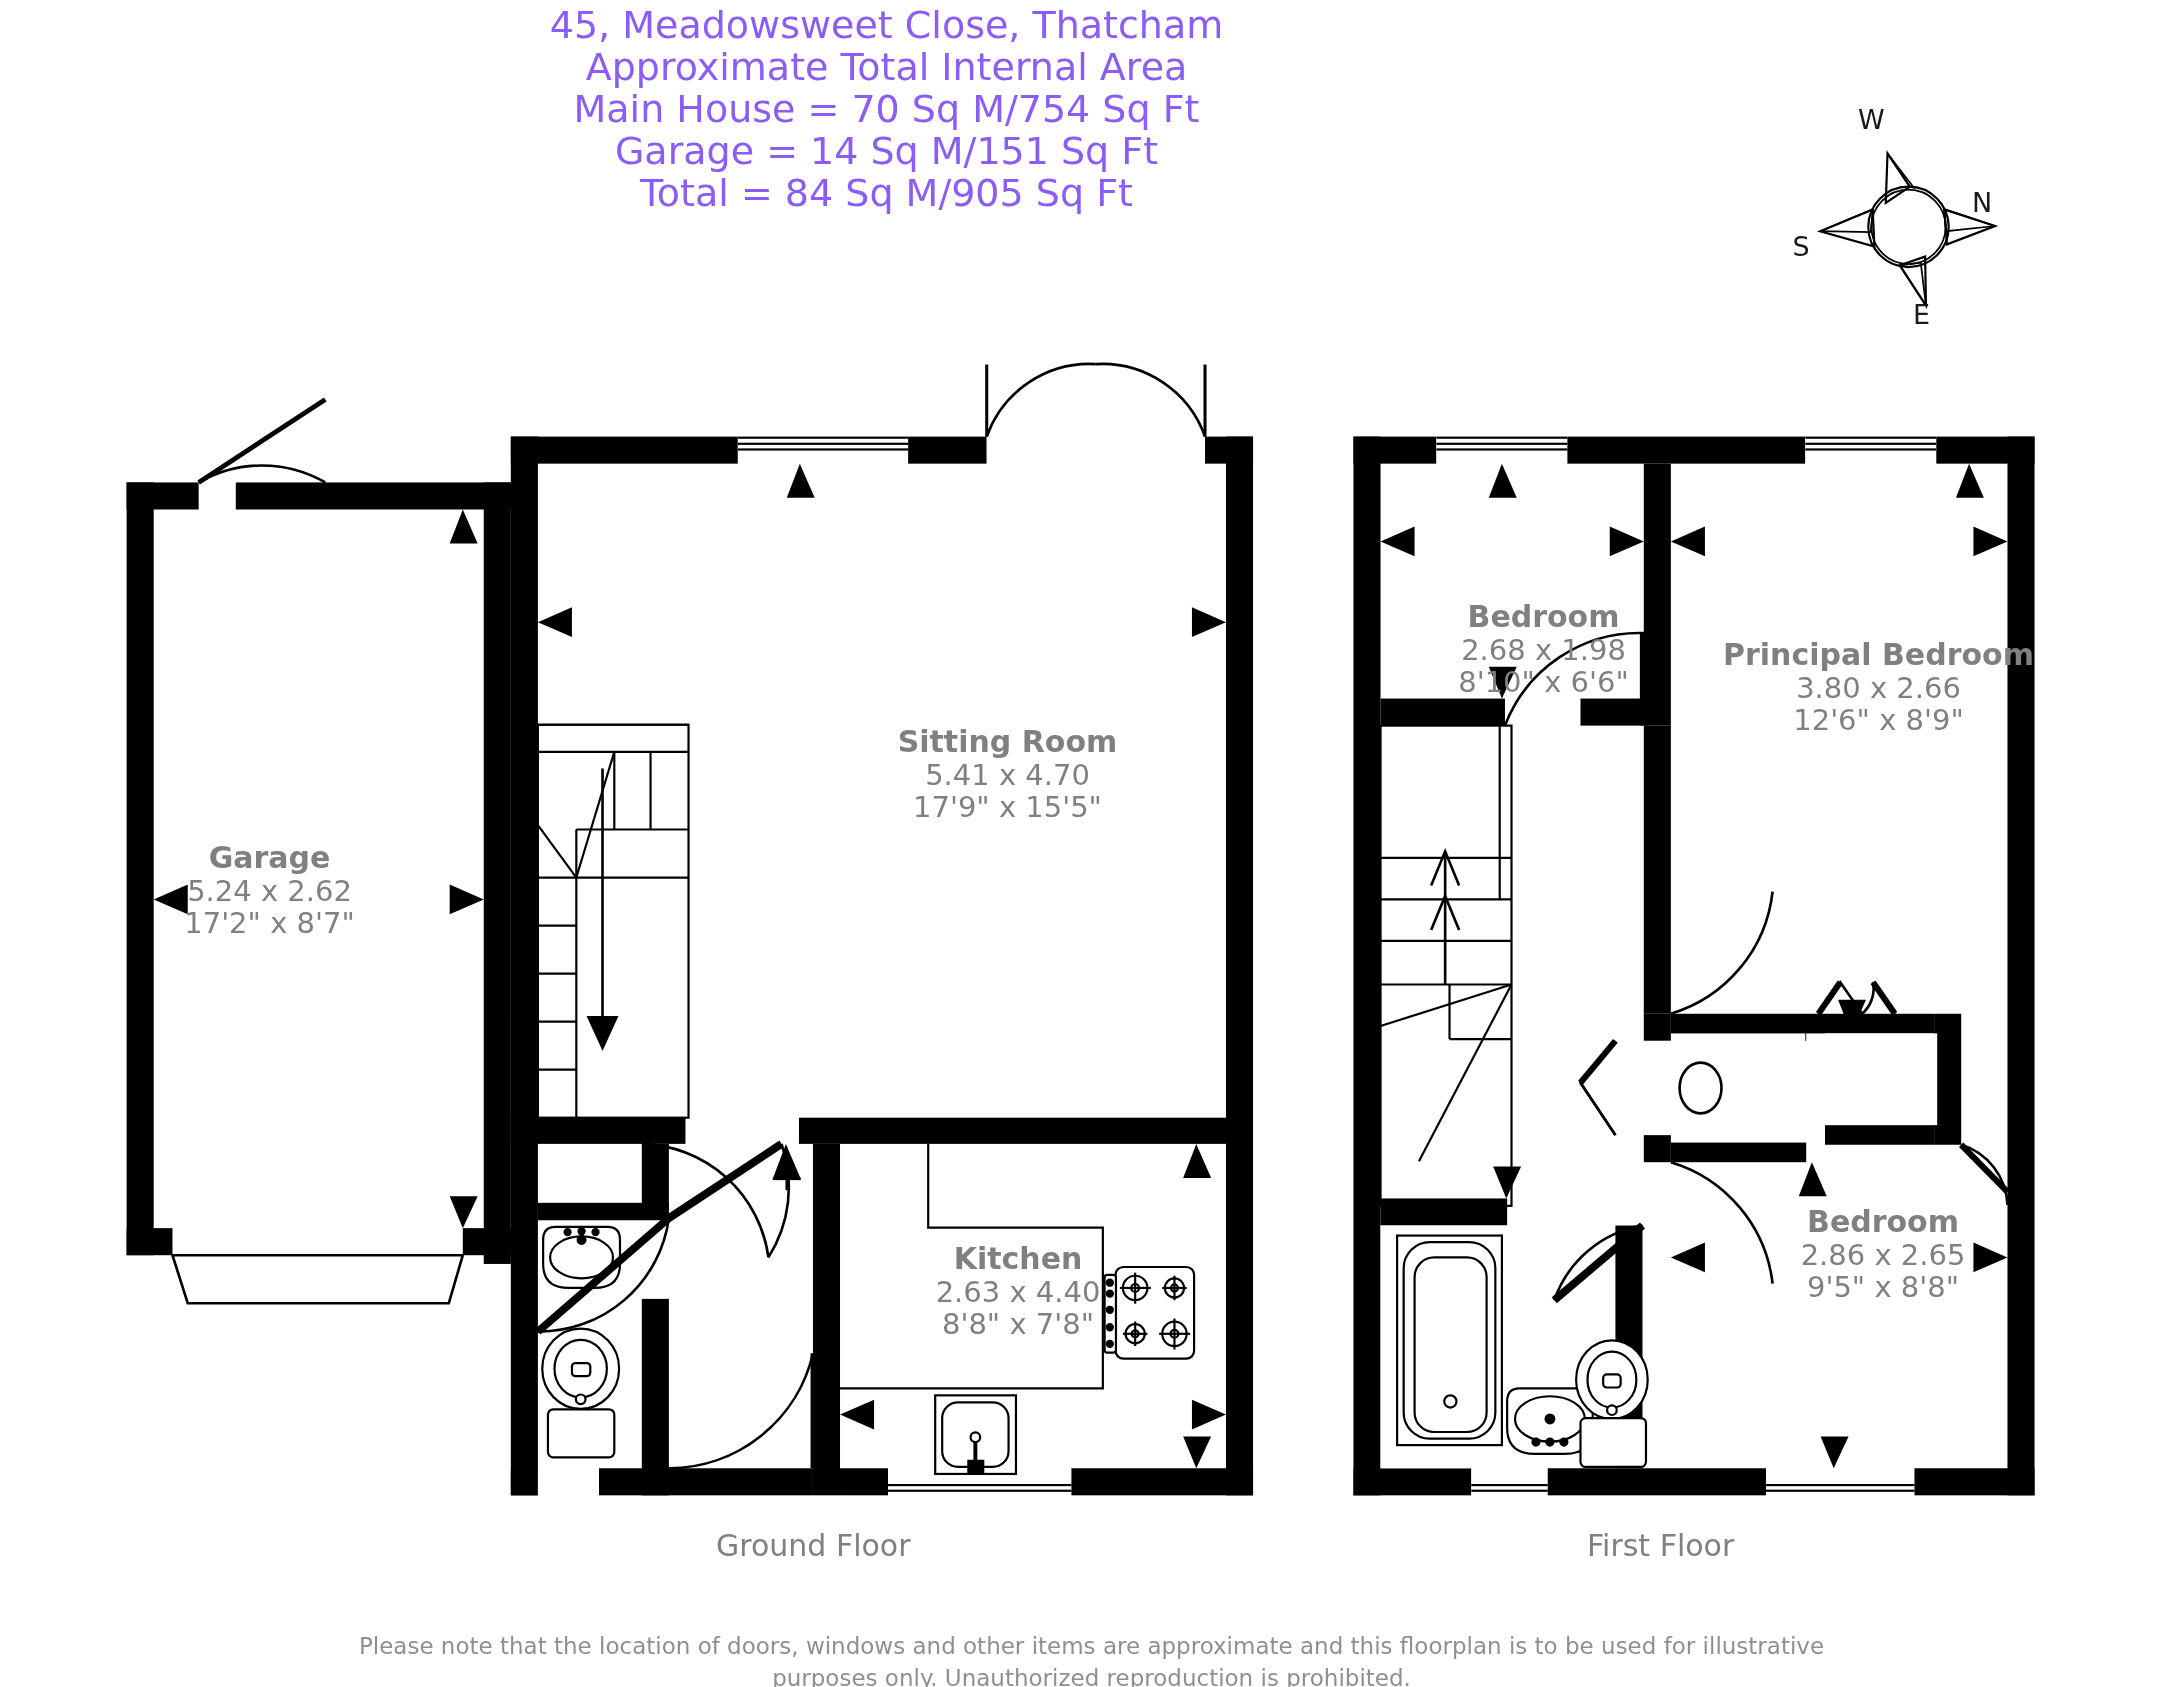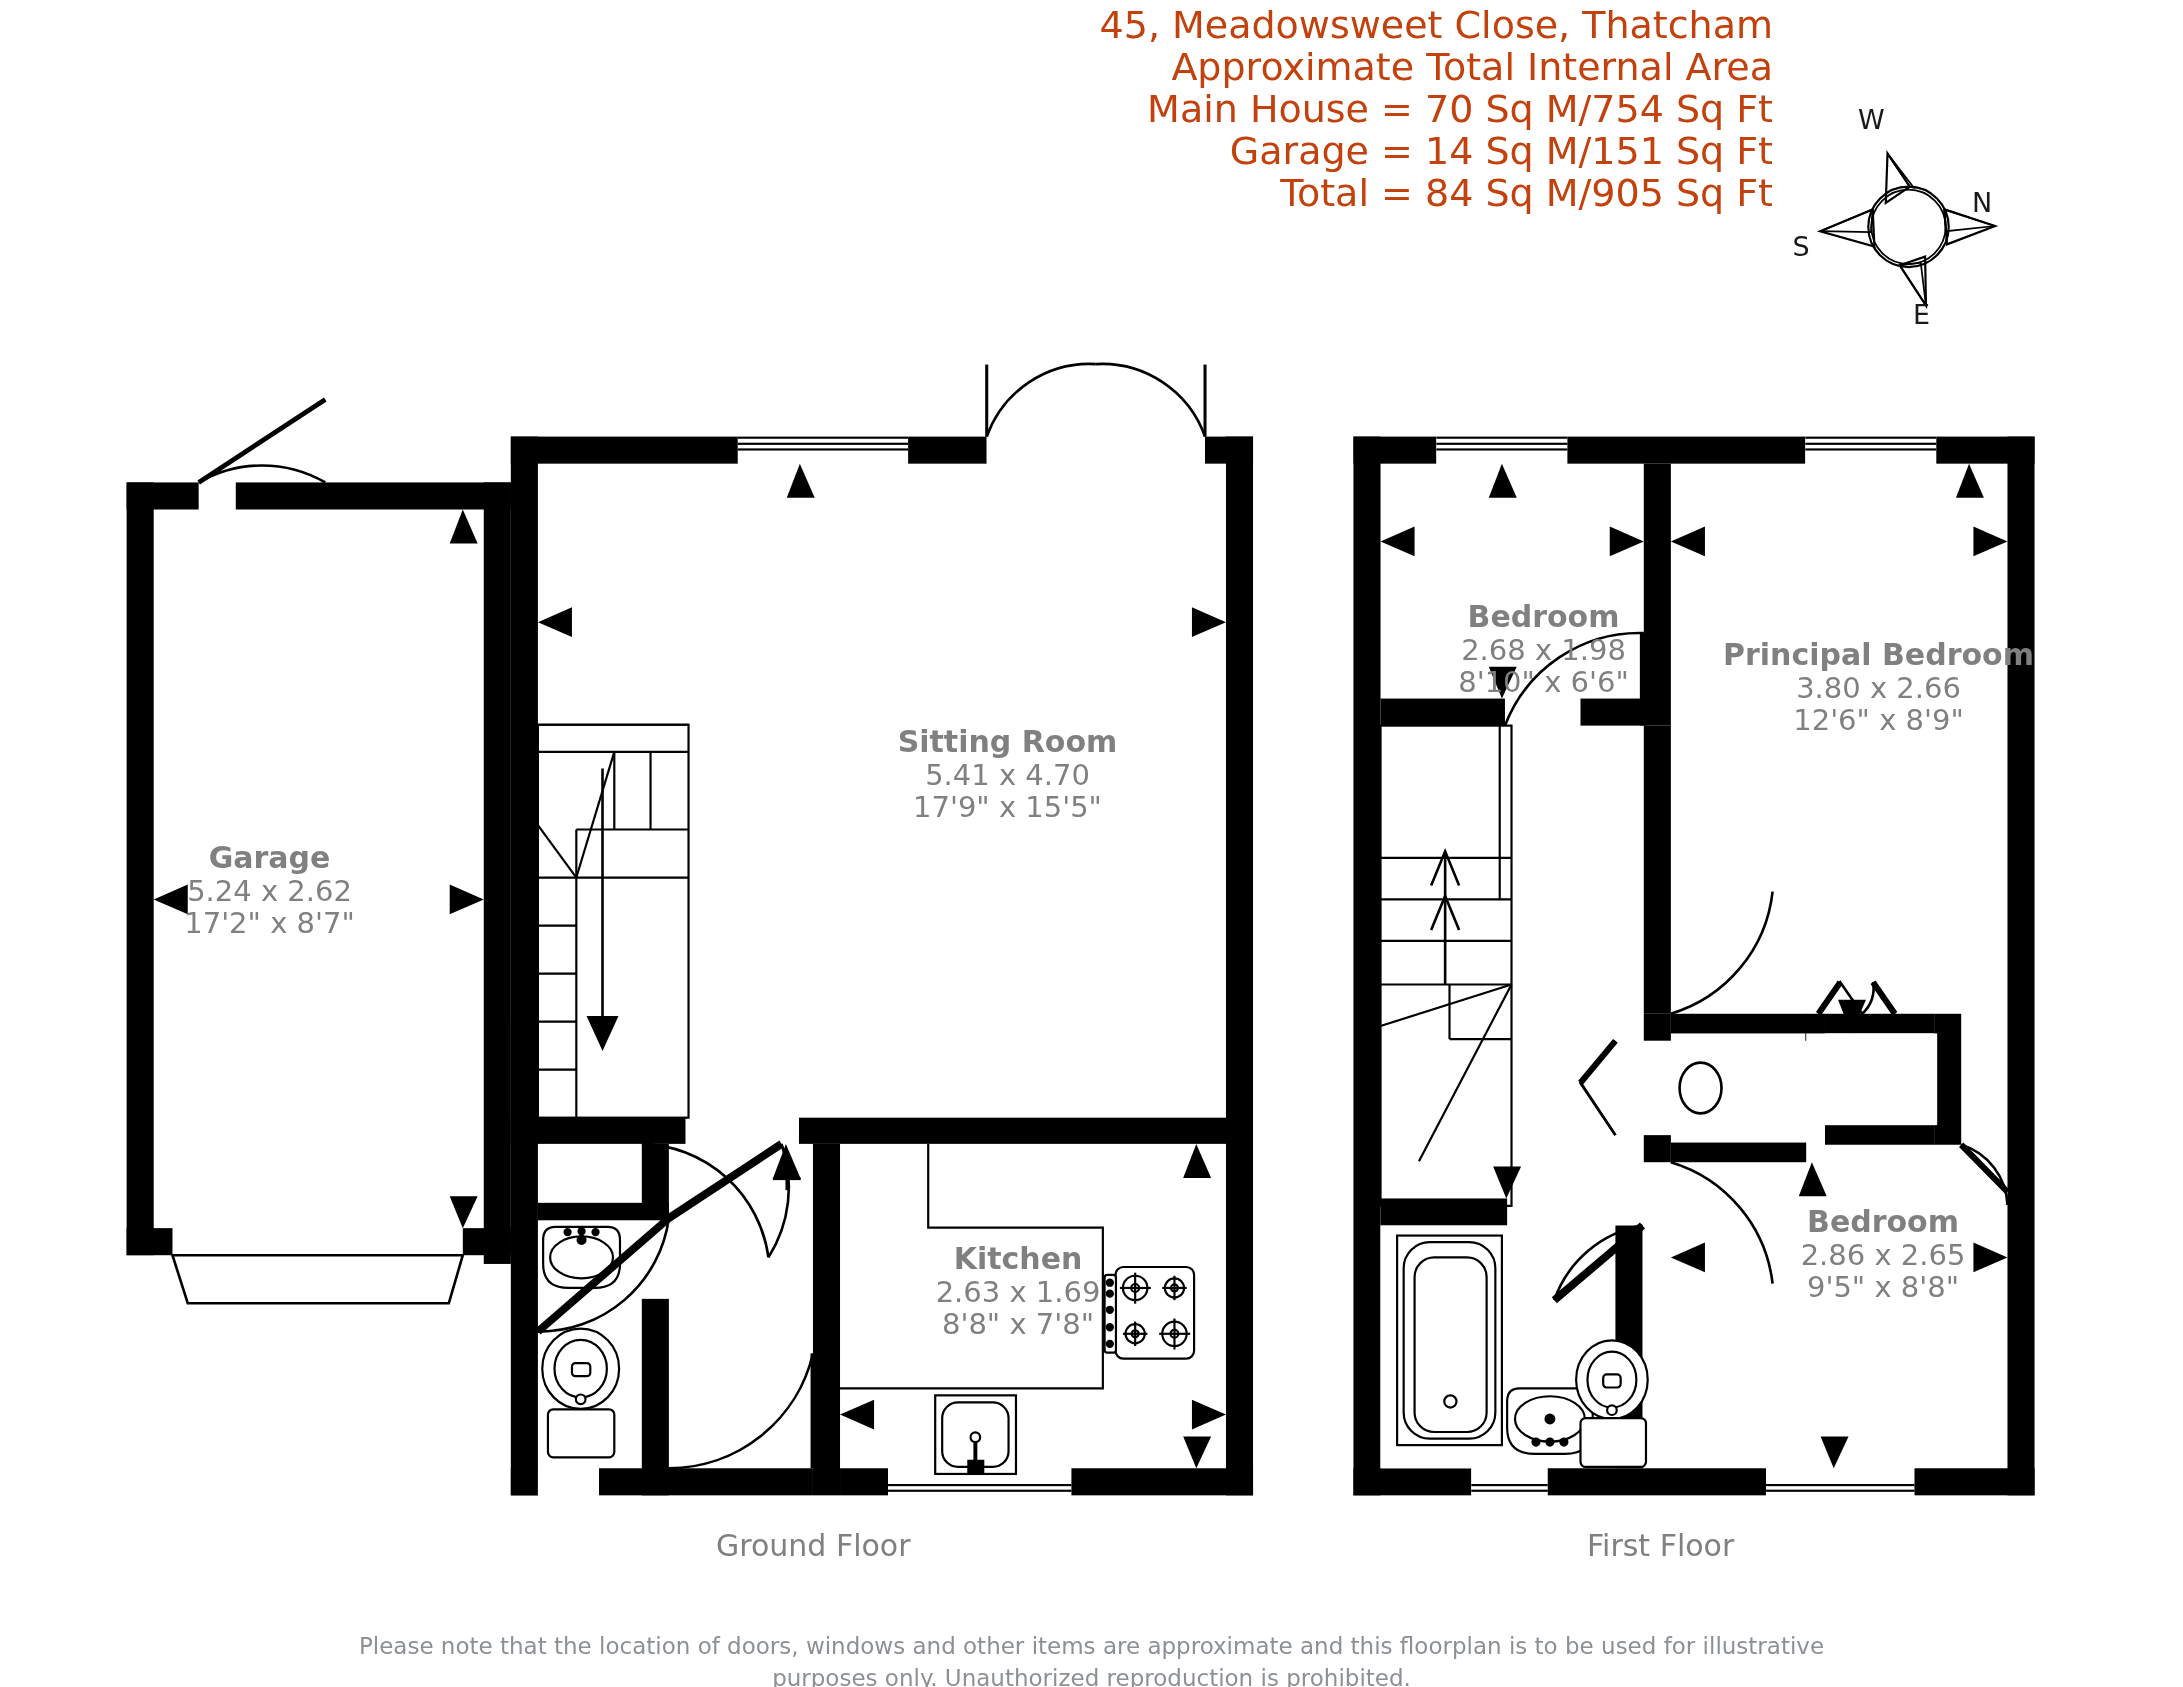--- a/index.html
+++ b/index.html
@@ -9,24 +9,24 @@
     font-family:"DejaVu Sans","Liberation Sans",sans-serif;
     color:#808080;
     position:relative;
     overflow:hidden;
   }
   #stage{position:absolute;left:0;top:0;width:2183px;height:1687px;}
 
   
   .header{
     position:absolute;left:0;top:4.4px;width:1773px;
-    text-align:right;
+    text-align:center;
     font-size:38px;
     line-height:42px;
-    color:#c2410c;
+    color:#8b5cf6;
     font-weight:400;
   }
   .header div{white-space:nowrap;}
 
   
   .compass{position:absolute;left:1773px;top:100px;width:271px;height:245px;}
   .compass .lbl{
     position:absolute;font-size:27px;color:#1a1a1a;
     font-family:"DejaVu Sans","Liberation Sans",sans-serif;
   }
@@ -431,21 +431,21 @@
   </div>
 
   <div class="label" style="left:734px;top:725px;width:493px;">
     <span class="nm">Sitting Room</span>
     <span class="dm">5.41 x 4.70</span>
     <span class="dm">17'9" x 15'5"</span>
   </div>
 
   <div class="label" style="left:755px;top:1242px;width:472px;">
     <span class="nm">Kitchen</span>
-    <span class="dm">2.63 x 1.69</span>
+    <span class="dm">2.63 x 4.40</span>
     <span class="dm">8'8" x 7'8"</span>
   </div>
 
   <div class="label" style="left:1381px;top:600px;width:271px;">
     <span class="nm">Bedroom</span>
     <span class="dm">2.68 x 1.98</span>
     <span class="dm">8'10" x 6'6"</span>
   </div>
 
   <div class="label" style="left:1668px;top:638px;width:367px;">

